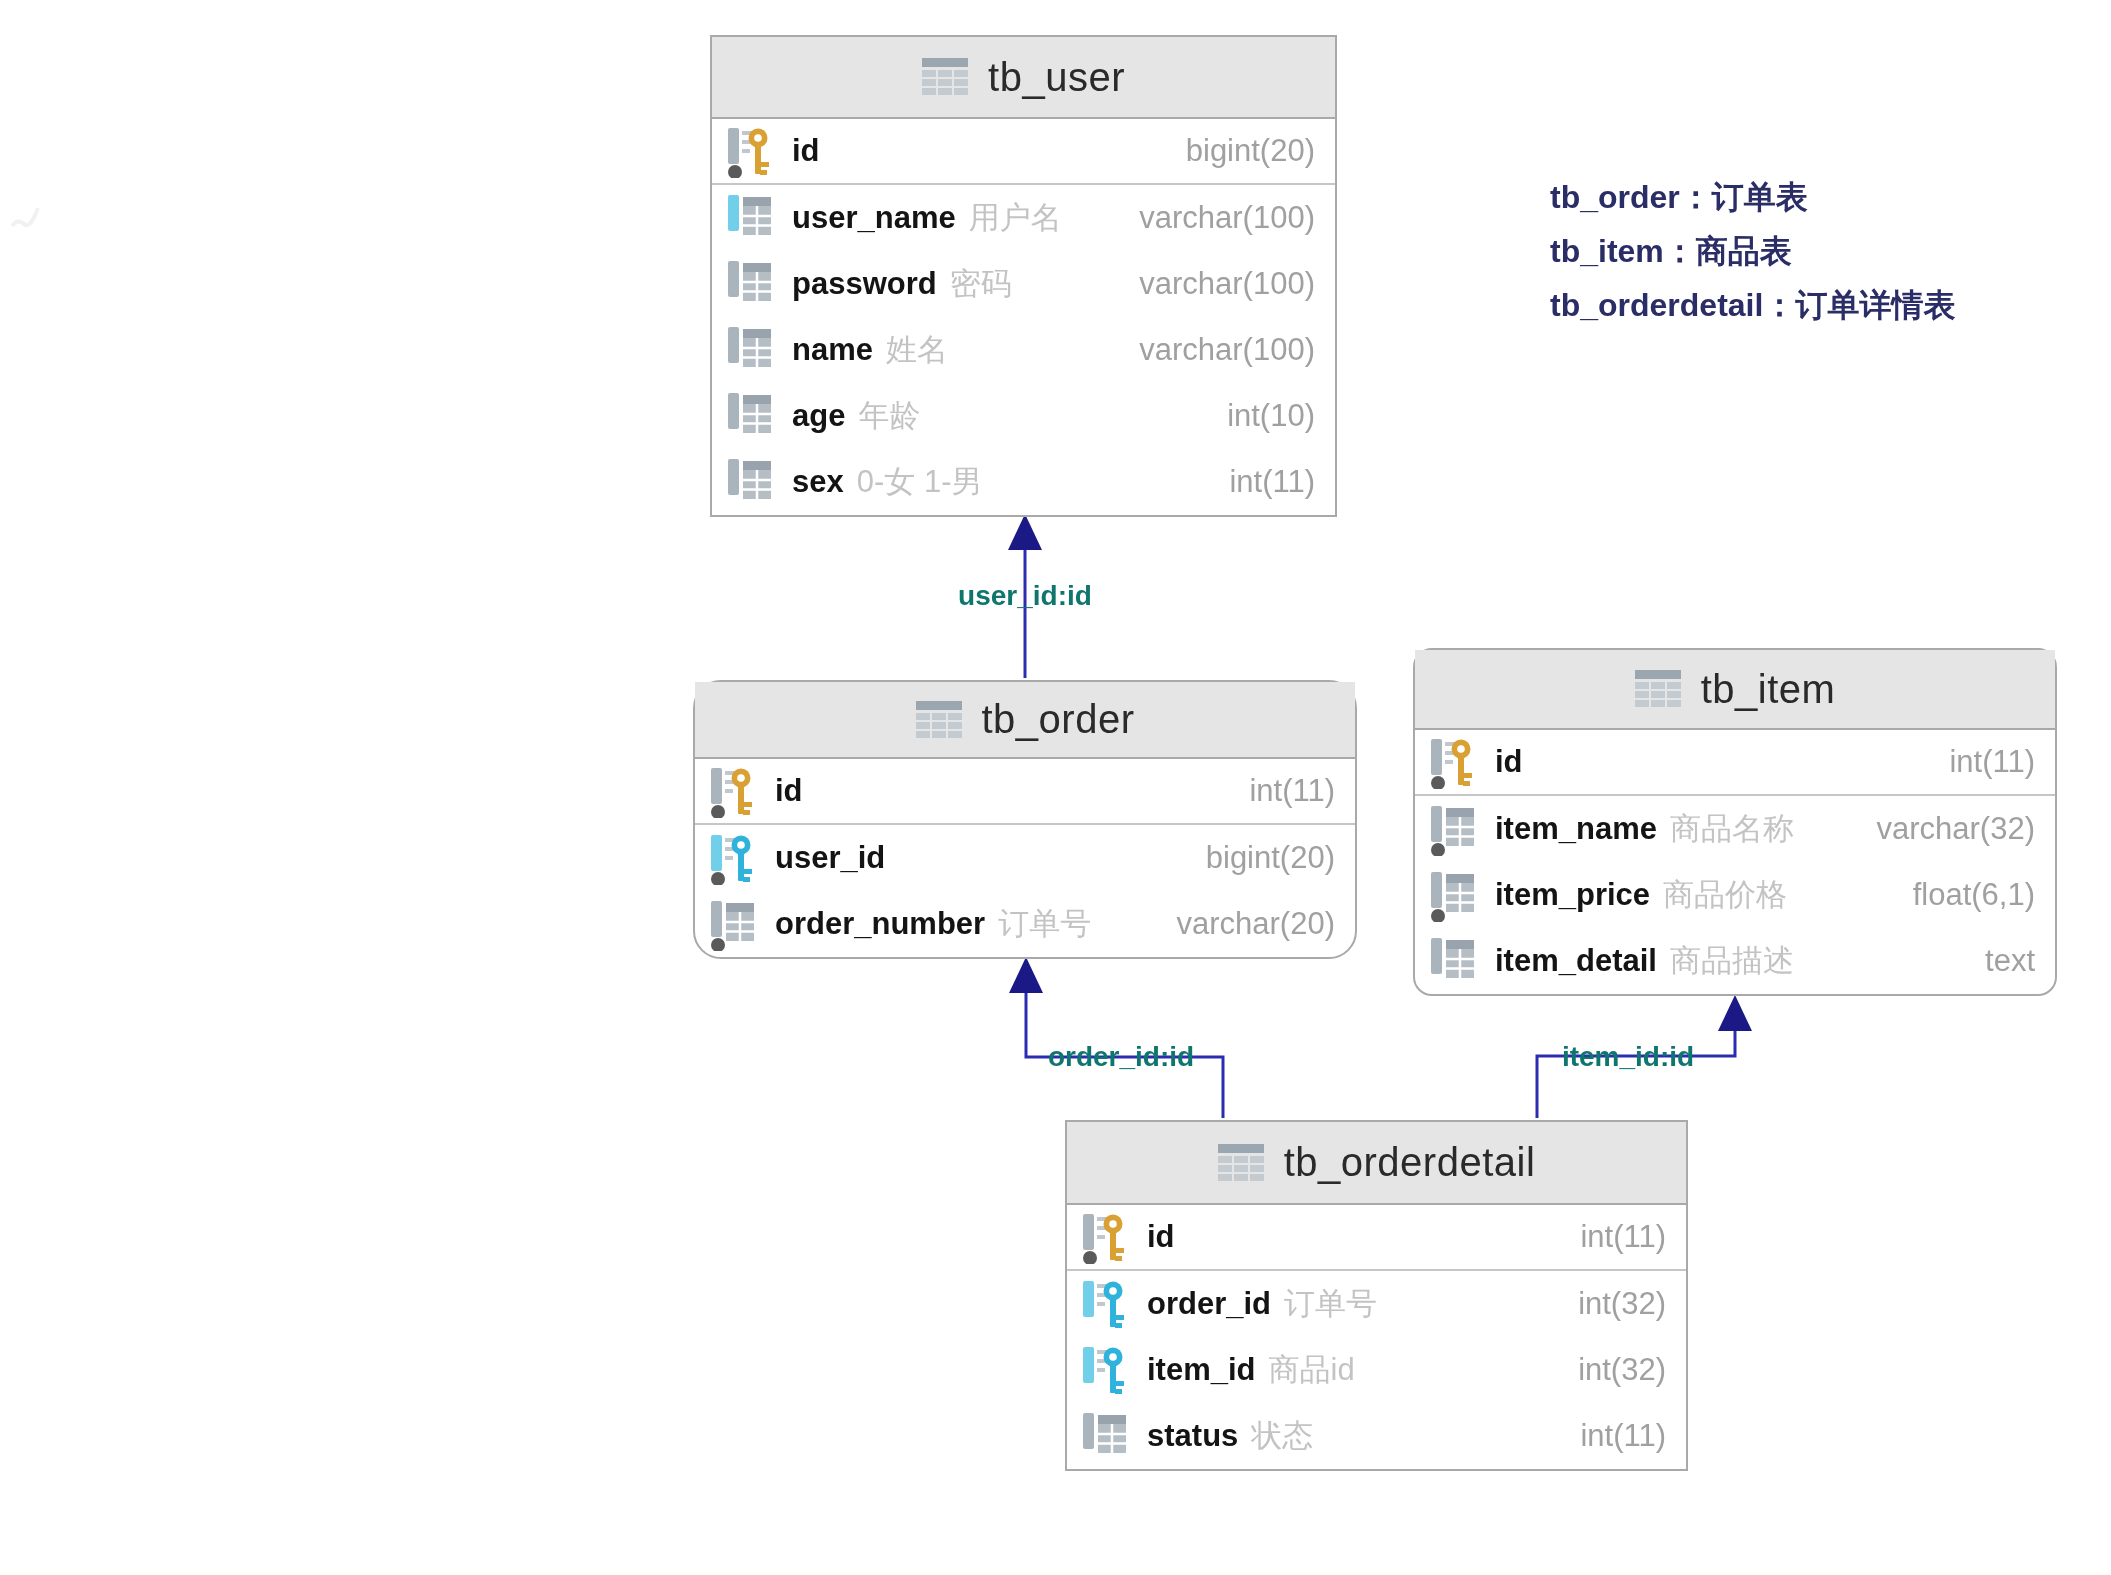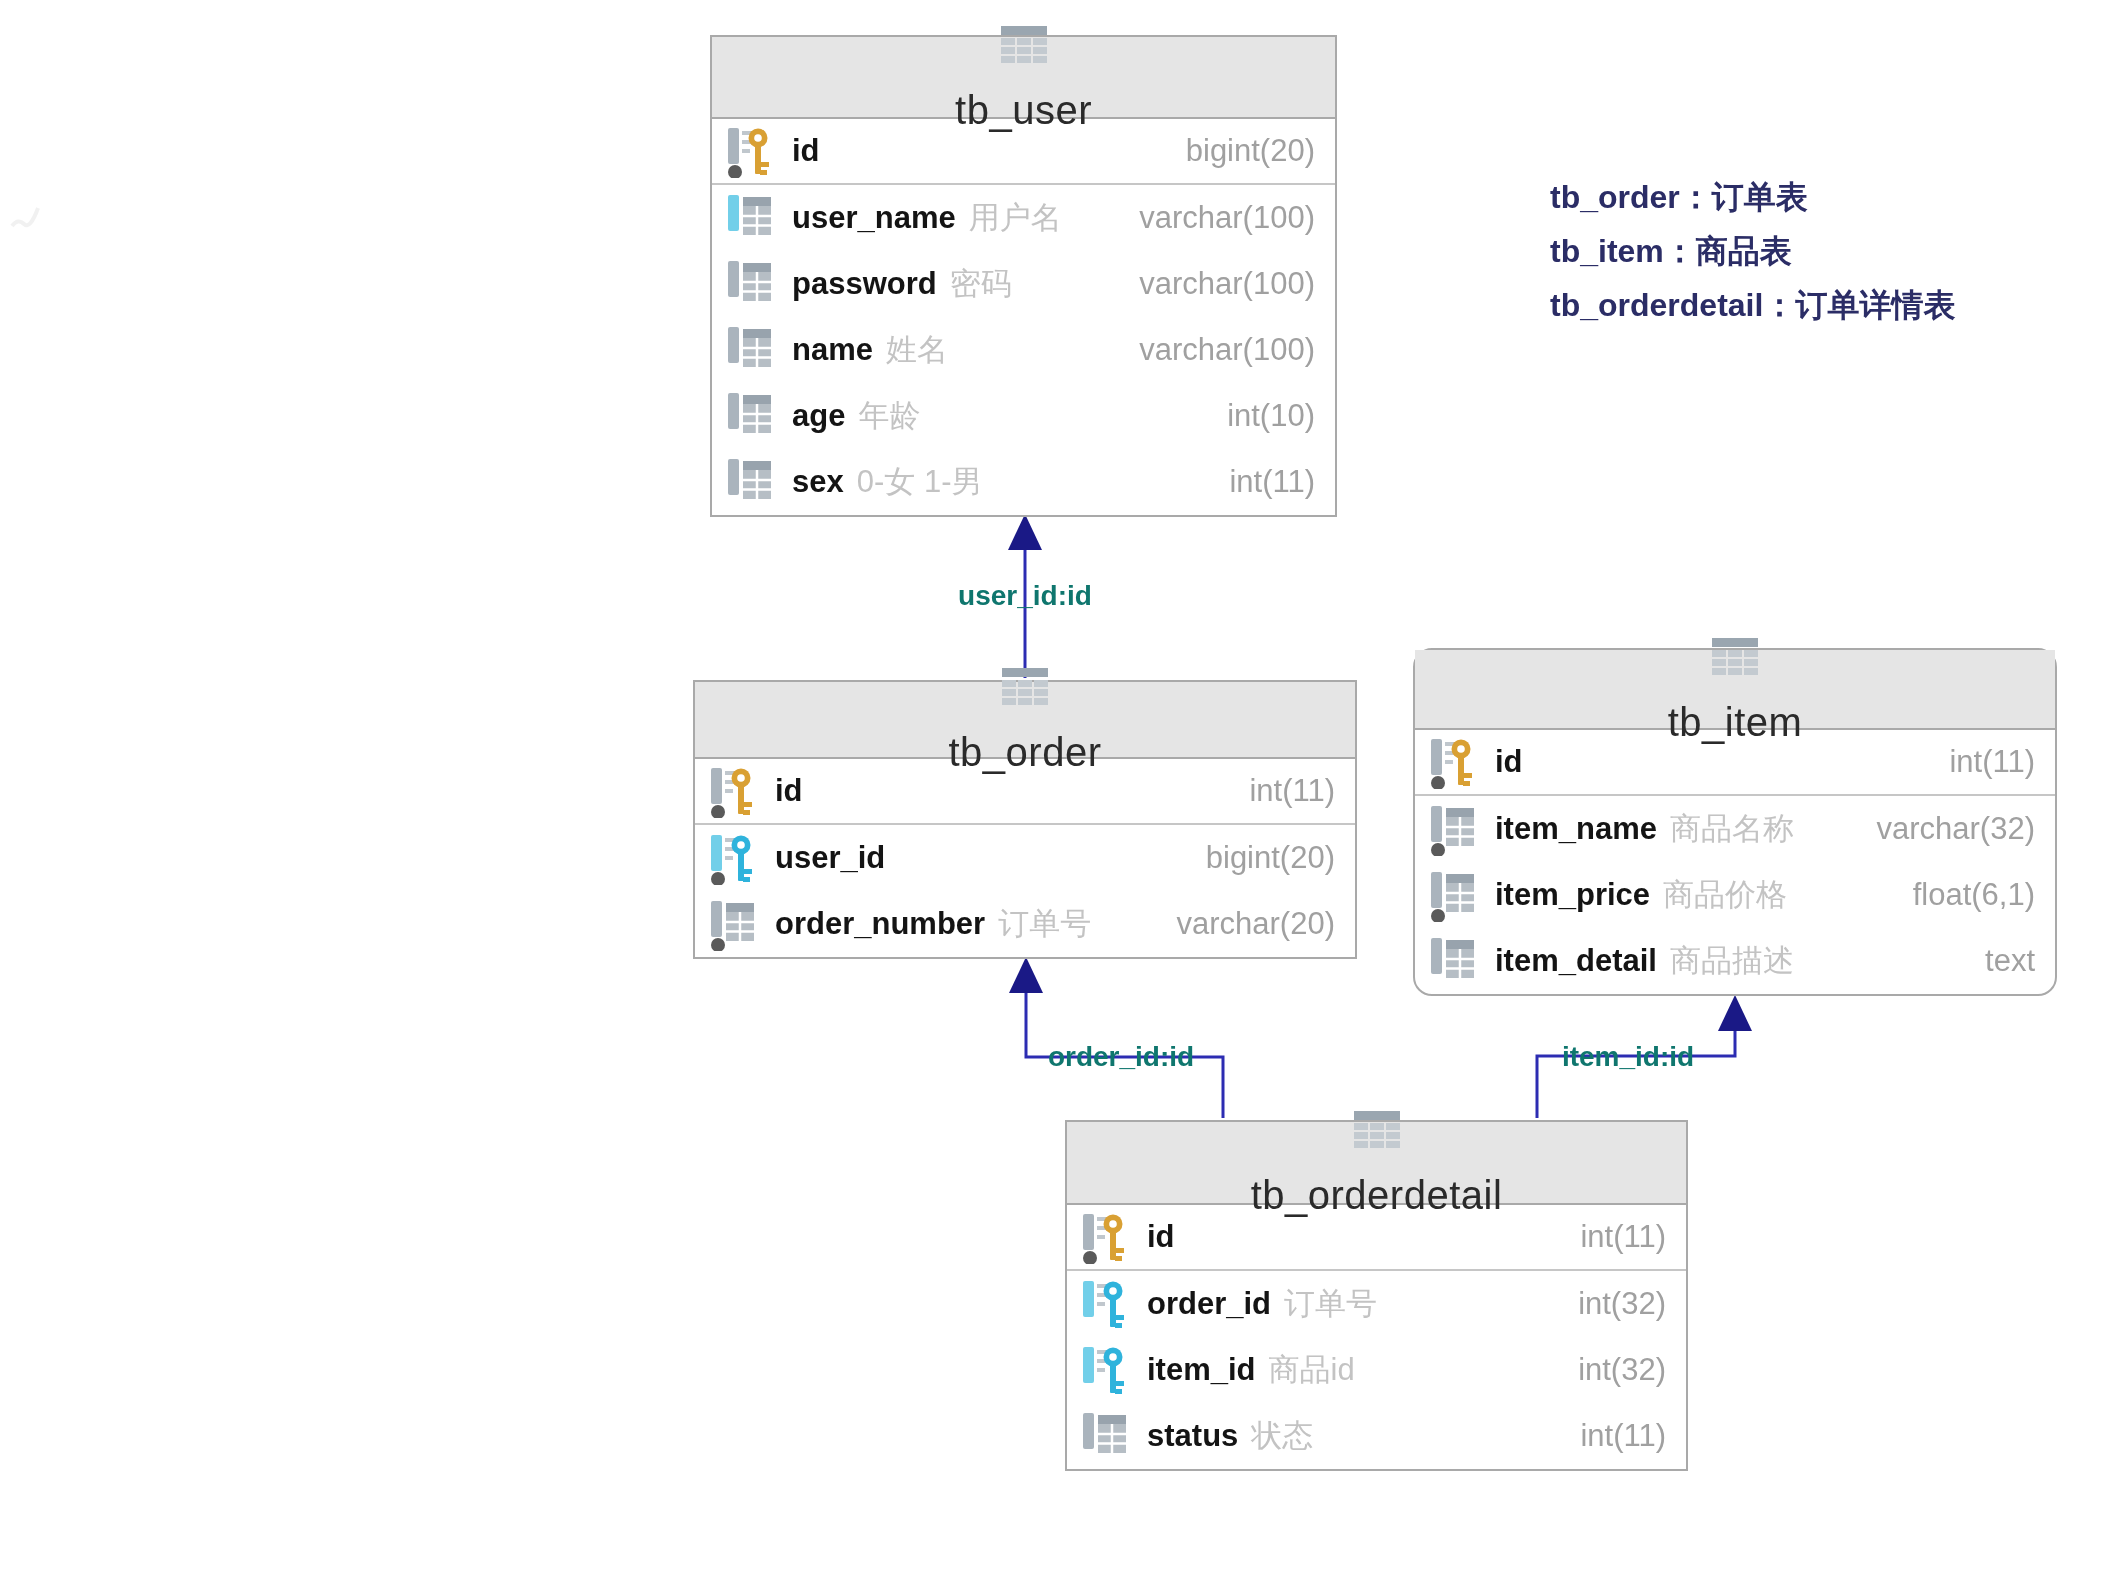--- a/index.html
+++ b/index.html
@@ -11,21 +11,21 @@
   .canvas{position:absolute;inset:0;}
 
   
   .ertable{
     position:absolute;background:#ffffff;border:2px solid #a9a9a9;
     box-sizing:border-box;
   }
   .thead{
     background:#e5e5e5;border-bottom:2px solid #a9a9a9;
     display:flex;align-items:center;justify-content:center;gap:20px;
-    color:#2a2a2a;font-size:40px;letter-spacing:0.5px;flex-direction:column;
+    color:#2a2a2a;font-size:40px;letter-spacing:0.5px;
   }
   .trow{
     display:flex;align-items:center;height:66px;
     padding:0 20px 0 14px;box-sizing:border-box;white-space:nowrap;
   }
   .trow.pk-sep{border-bottom:2px solid #c6c6c6;}
   .ficon{width:50px;height:54px;flex:0 0 50px;margin-right:16px;}
   .fname{font-weight:bold;color:#141414;font-size:31px;}
   .fcomment{color:#c3c3c3;font-size:31px;margin-left:13px;}
   .ftype{margin-left:auto;color:#a0a0a0;font-size:31px;padding-left:20px;}
@@ -173,21 +173,21 @@
       <svg class="ficon" viewBox="0 0 50 54">
         <rect x="2" y="4" width="11" height="36" rx="2" fill="#aab4bd"></rect>
           <use href="#sym-grid"></use>
       </svg>
       <span class="fname">sex</span>
       <span class="fcomment">0-女 1-男</span>
       <span class="ftype">int(11)</span>
     </div>
   </div>
 
-  <div class="ertable" style="left:693px;top:680px;width:664px;">
+  <div class="ertable" style="left:693px;top:680px;width:664px;border-radius:28px;">
     <div class="thead" style="height:75px;">
       <svg class="hicon" viewBox="0 0 46 38">
           <use href="#sym-table"></use>
         </svg>
       <span>tb_order</span>
     </div>
     <div class="trow pk-sep">
       <svg class="ficon" viewBox="0 0 50 54">
         <rect x="2" y="4" width="11" height="36" rx="2" fill="#aab4bd"></rect>
           <circle cx="9" cy="48" r="7" fill="#5a5a5a"></circle>

